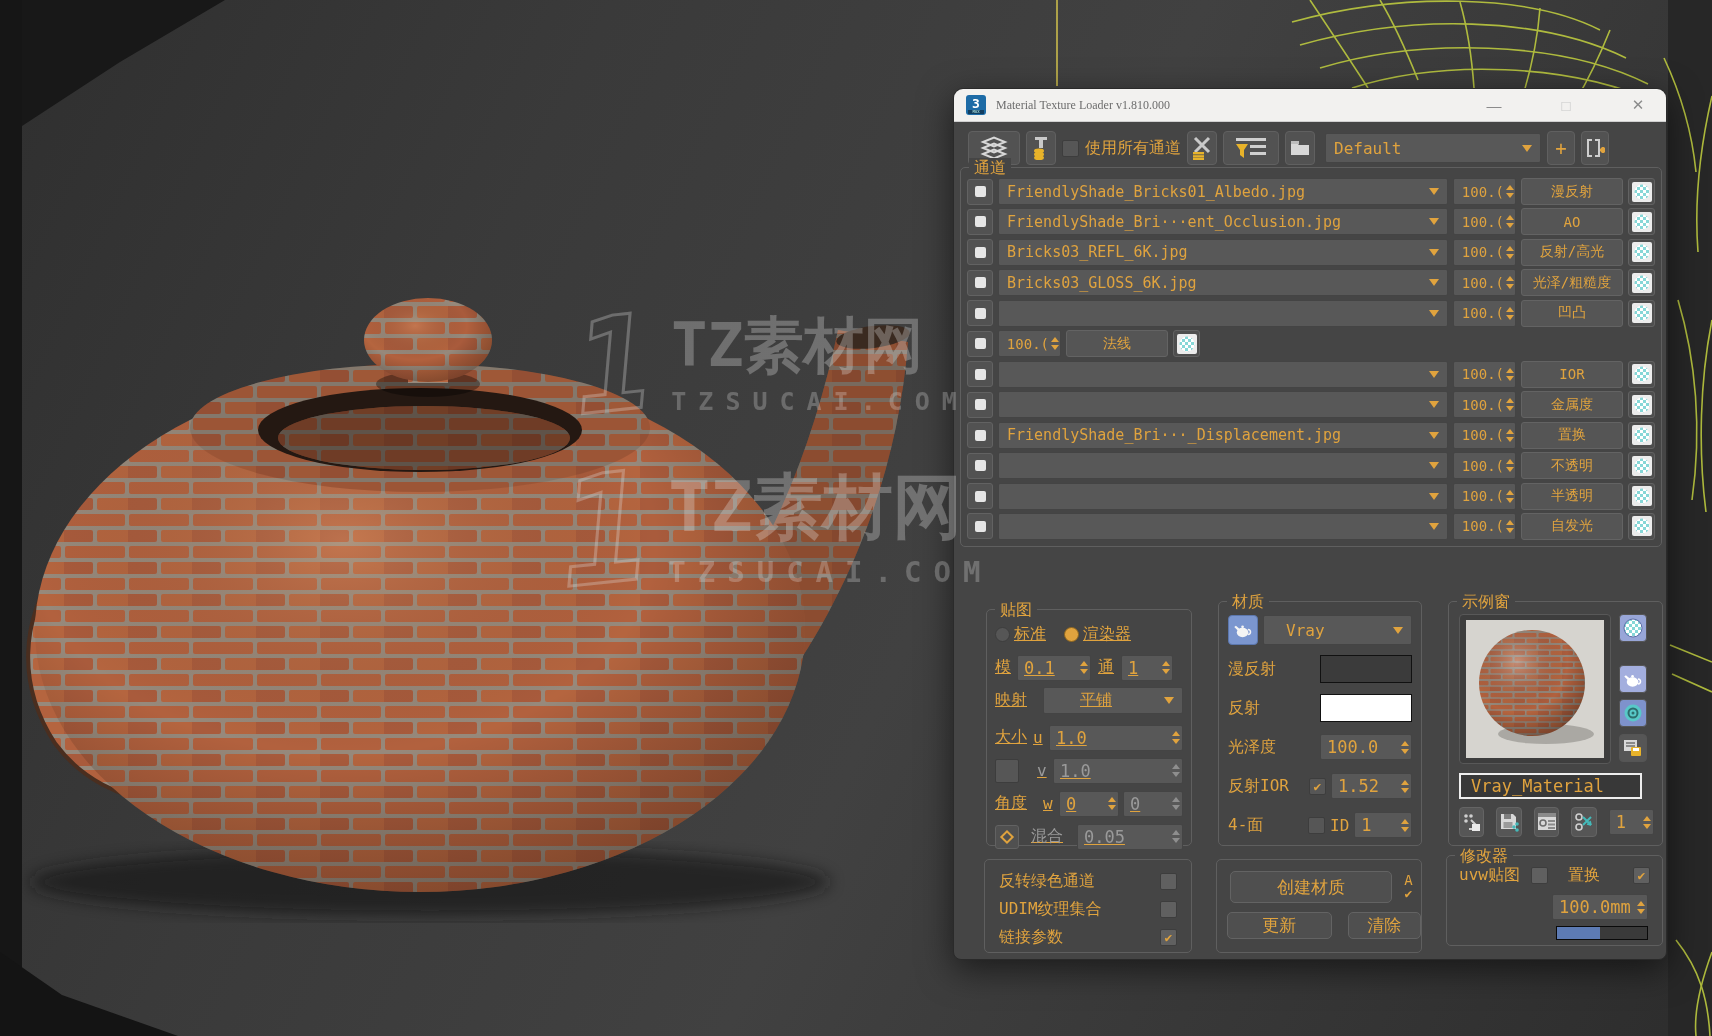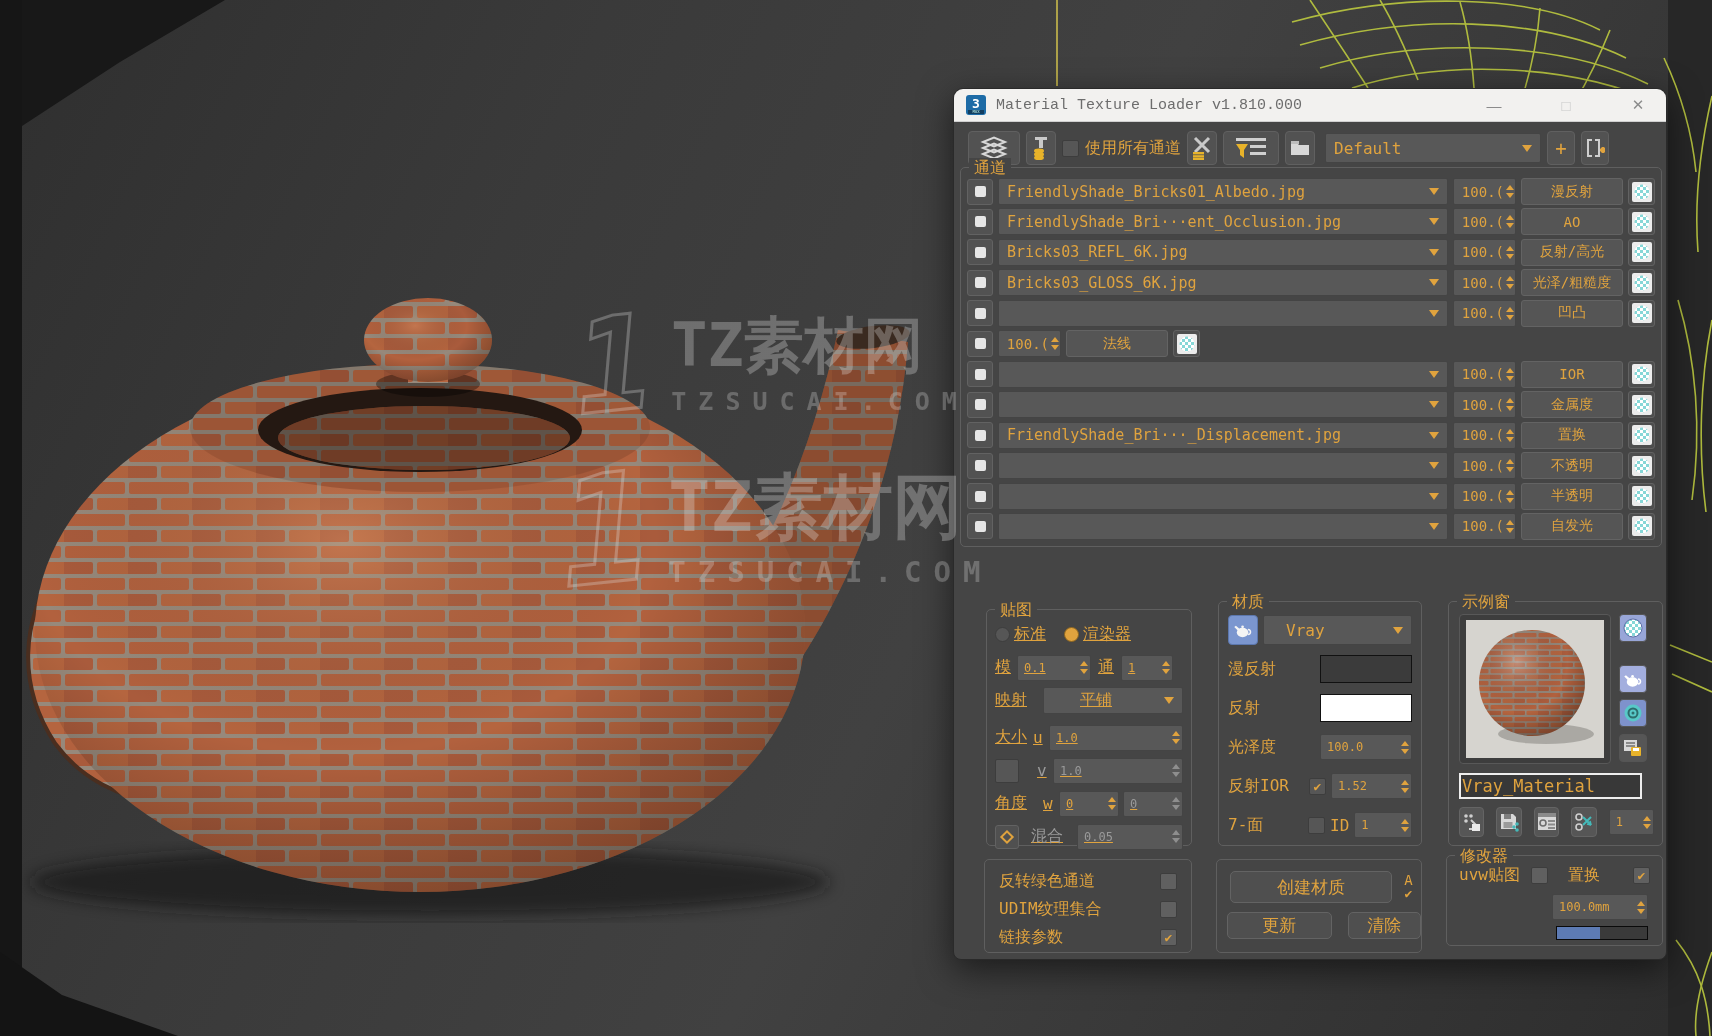--- a/index.html
+++ b/index.html
@@ -29,21 +29,21 @@
   
   .panel{position:absolute;left:953px;top:88px;width:714px;height:872px;z-index:10;
     background:var(--panel);border:1px solid #2a2a2a;border-radius:10px 10px 8px 8px;
     box-shadow:0 10px 34px rgba(0,0,0,.55);color:var(--acc);}
   .titlebar{height:33px;background:#f2f1ef;border-radius:9px 9px 0 0;display:flex;align-items:center;
     padding:0 12px;border-bottom:1px solid #cfcfcf;}
   .appicon{width:20px;height:20px;background:#1d6ba6;border-radius:3px;position:relative;
     color:#fff;font-size:13px;font-weight:bold;text-align:center;line-height:18px;}
   .appicon i{position:absolute;left:2px;right:2px;bottom:1px;height:4px;background:#123e60;
     font-style:normal;font-size:4px;line-height:4px;color:#9cc;}
-  .title{margin-left:10px;font-family:Liberation Mono, monospace;font-size:15px;color:#6d6d6d;}
+  .title{margin-left:10px;font-family:Liberation Serif, serif;font-size:12px;color:#6d6d6d;}
   .winbtns{margin-left:auto;display:flex;gap:40px;align-items:center;}
   .winbtn{width:32px;text-align:center;font-size:15px;color:#8b8b8b;font-family:"Liberation Sans",sans-serif;cursor:default;}
   .winbtn.max{color:#c9c9c9;}
 
   
   .toolbar{position:absolute;left:14px;right:14px;top:41px;height:36px;display:flex;align-items:center;gap:6px;}
   .tbtn{height:34px;background:var(--btn);border:1px solid #606060;border-radius:4px;
     display:flex;align-items:center;justify-content:center;position:relative;}
   .lbl{font-size:16px;color:var(--acc);white-space:nowrap;}
 
@@ -51,21 +51,21 @@
     display:flex;align-items:center;justify-content:center;font-size:13px;font-weight:bold;color:var(--acc);}
   .cb.lite{background:#606060;}
   .cb.on::after{content:"✔";}
 
   .ddl{background:#585858;border:1px solid #444;border-radius:2px;height:30px;display:flex;
     align-items:center;padding:0 8px;font-size:16px;color:var(--acc);}
   .caret{width:0;height:0;border-left:5px solid transparent;border-right:5px solid transparent;
     border-top:7px solid var(--acc);margin-left:auto;}
 
   .spin{background:#585858;border:1px solid #444;border-radius:2px;height:26px;display:flex;
-    align-items:center;padding:0 2px 0 6px;font-size:12px;color:var(--acc);}
+    align-items:center;padding:0 2px 0 6px;font-size:17px;color:var(--acc);}
   .spin .v{flex:1;overflow:hidden;white-space:nowrap;}
   .arrs{display:flex;flex-direction:column;gap:3px;margin-left:2px;}
   .up{width:0;height:0;border-left:4px solid transparent;border-right:4px solid transparent;border-bottom:5px solid var(--acc);}
   .dn{width:0;height:0;border-left:4px solid transparent;border-right:4px solid transparent;border-top:5px solid var(--acc);}
   .spin.gray{color:#9a9a9a;}
   .spin.gray .up{border-bottom-color:#8e8e8e;}
   .spin.gray .dn{border-top-color:#8e8e8e;}
 
   
   .grp{position:absolute;border:1px solid var(--bord);border-radius:5px;}
@@ -102,21 +102,21 @@
   .teapotbtn{width:30px;height:30px;border-radius:4px;background:#7b96cf;border:1px solid #5c77ad;
     display:flex;align-items:center;justify-content:center;}
   .cliplbl{width:76px;overflow:hidden;white-space:nowrap;}
 
   .preview-line{display:flex;margin:12px 8px 0 10px;gap:8px;}
   .pframe{width:152px;height:150px;background:#3d3d3d;border:1px solid #585858;border-radius:4px;
     display:flex;align-items:center;justify-content:center;}
   .sidecol{display:flex;flex-direction:column;width:28px;}
   .sbtn{width:28px;height:28px;border-radius:4px;border:1px solid #555;display:flex;align-items:center;justify-content:center;}
   .namefld{margin:9px 8px 0 10px;height:26px;border:2px solid #eee;background:#383838;color:var(--acc);
-    font-size:17px;padding:0 1px;width:183px;display:block;border-radius:0;outline:none;}
+    font-size:17px;padding:0 10px;width:183px;display:block;border-radius:0;outline:none;}
   .iconrow{display:flex;margin:8px 8px 0 10px;gap:12px;align-items:center;}
   .ibtn{width:30px;height:30px;background:#565656;border:1px solid #646464;border-radius:4px;
     display:flex;align-items:center;justify-content:center;}
 
   .box{position:absolute;border:1px solid var(--bord);border-radius:5px;}
   .box.options{left:30px;top:770px;width:208px;height:94px;}
   .orow{display:flex;align-items:center;justify-content:space-between;margin:6px 14px 0;height:22px;
     color:var(--acc);font-size:16px;}
   .box.actions{left:262px;top:770px;width:206px;height:94px;}
   .pushbtn{background:#4f4f4f;border:1px solid #636363;border-radius:5px;color:var(--acc);
@@ -732,21 +732,21 @@
         <span class="cb on"></span>
         <div class="spin" style="flex:1">
           <span class="v">1.52</span>
             <span class="arrs">
               <i class="up"></i>
               <i class="dn"></i>
             </span>
         </div>
       </div>
       <div class="qrow">
-        <span style="width:48px">7-面</span>
+        <span style="width:48px">4-面</span>
         <span style="width:22px"></span>
         <span class="cb"></span>
         <span>ID</span>
         <div class="spin" style="flex:1">
           <span class="v">1</span>
             <span class="arrs">
               <i class="up"></i>
               <i class="dn"></i>
             </span>
         </div>

